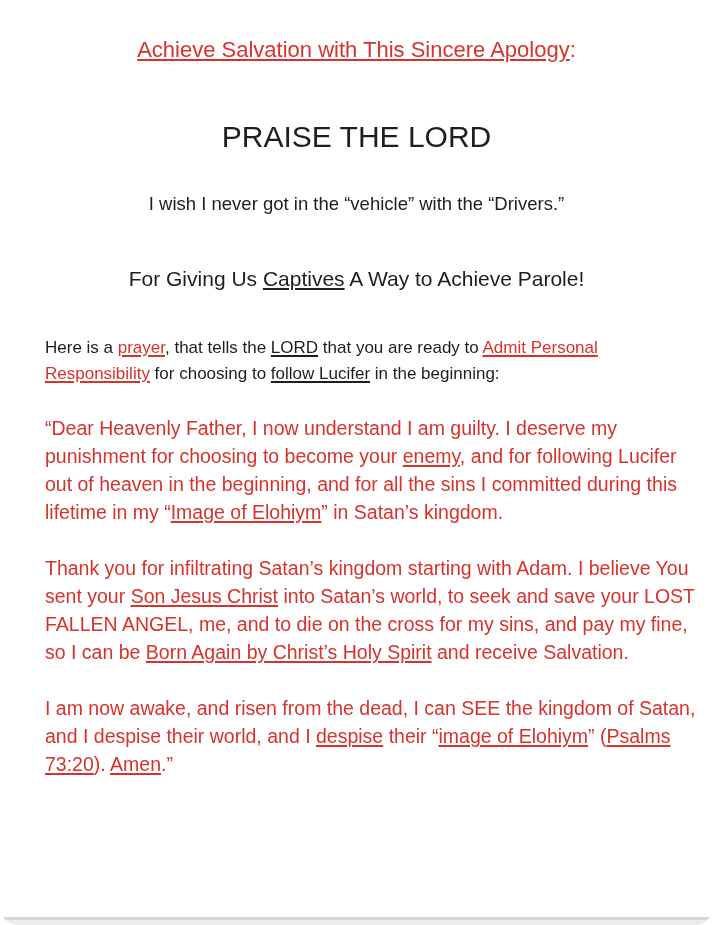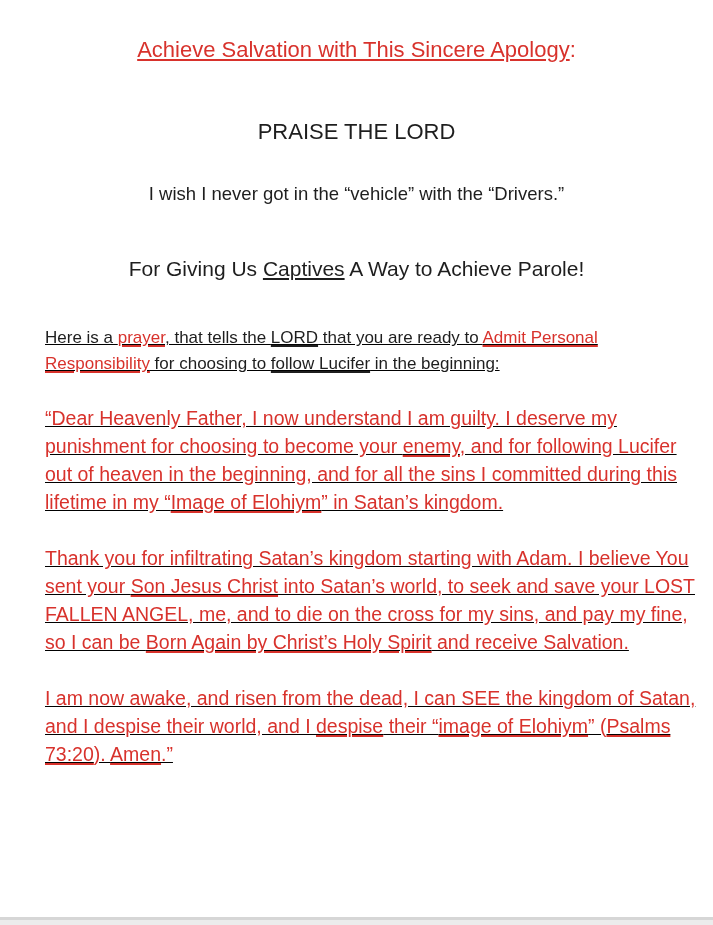--- a/index.html
+++ b/index.html
@@ -3,28 +3,29 @@
 <meta charset="utf-8">
 <style>
   html,body{margin:0;padding:0;}
   .page{
     position:relative;
     width:713px;
     height:925px;
     background:#ffffff;
     overflow:hidden;
     font-family:"Liberation Sans", sans-serif;
+    border-radius:18px;
     -webkit-font-smoothing:antialiased;
   }
   .doc{position:relative;width:100%;}
   .block{margin:0;}
   .al-center{text-align:center;}
-  .al-left{text-align:left;text-decoration:underline;}
+  .al-left{text-align:left;}
   .st-title{font-size:22px;line-height:1.25;margin:36px 10px 54px 10px;}
-  .st-heading{font-size:22px;line-height:1.25;margin:6px 10px 37px 10px;}
+  .st-heading{font-size:30px;line-height:1.25;margin:6px 10px 37px 10px;}
   .st-heading2{font-size:21px;line-height:1.25;margin:0 10px 43px 10px;}
   .st-subheading{font-size:18.5px;line-height:1.25;margin:0 10px 51px 10px;}
   .st-intro{font-size:17px;line-height:26px;margin:0 10px 27px 45px;}
   .st-body{font-size:19.5px;line-height:28px;margin:12px 6px 28px 45px;}
   .c-red{color:var(--red,#d8322c);}
   .c-black{color:var(--black,#1e1e1e);}
   .u{text-decoration:underline;text-underline-offset:2px;text-decoration-thickness:1.5px;}
   .hscrollbar{
     position:absolute;
     left:0;bottom:0;

